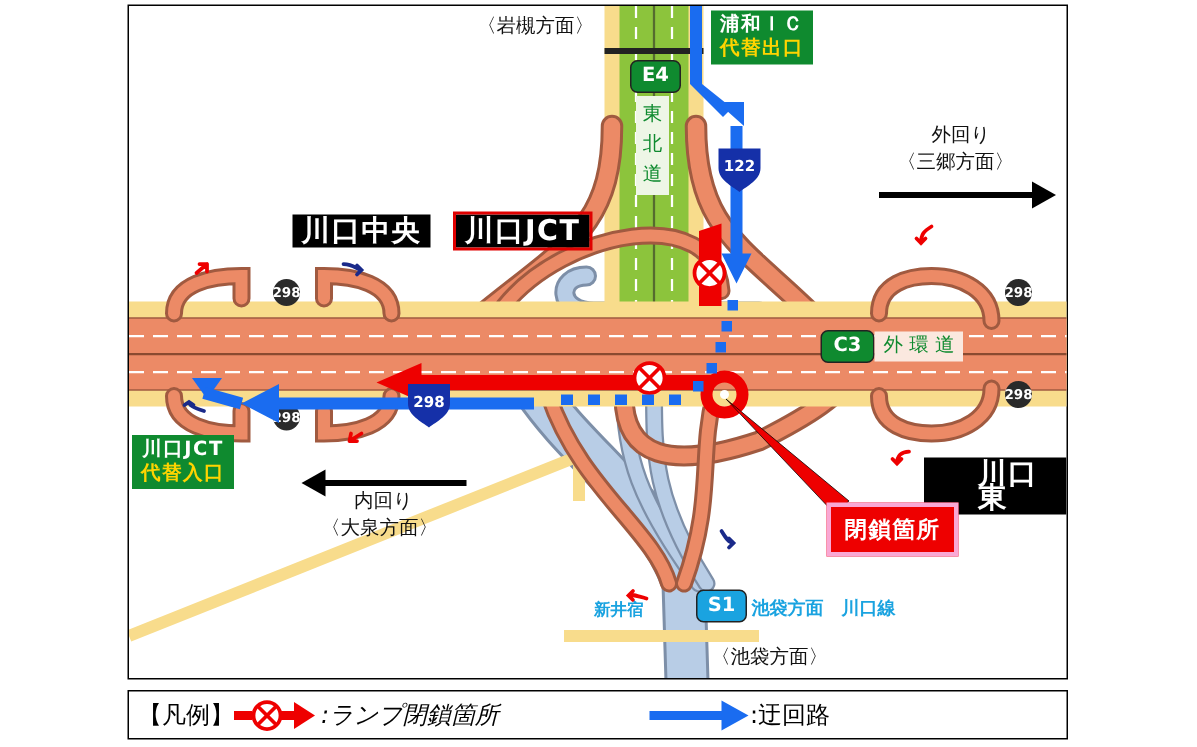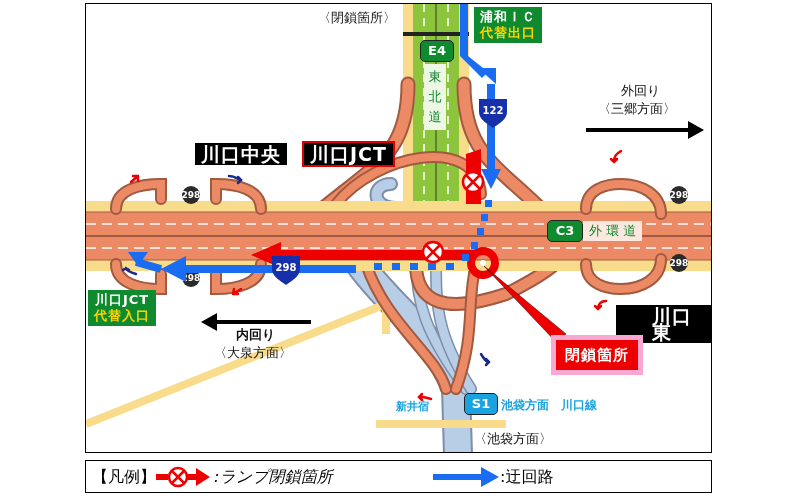--- a/index.html
+++ b/index.html
@@ -6,21 +6,21 @@
   body{width:798px;height:498px;position:relative;overflow:hidden;font-family:"DejaVu Sans","Liberation Sans",sans-serif;}
   .frame{position:absolute;left:85px;top:3px;width:627px;height:450px;border:1.5px solid #000;box-sizing:border-box;overflow:hidden;background:#fff;}
   .legend{position:absolute;left:85px;top:460px;width:627px;height:33px;border:1.5px solid #000;box-sizing:border-box;background:#fff;}
   svg{position:absolute;left:0;top:0;}
   .lbl{position:absolute;white-space:nowrap;color:#111;font-size:13px;line-height:15px;}
   .blackbox{position:absolute;background:#000;color:#fff;font-size:19px;font-weight:bold;padding:3px 6px;line-height:16px;letter-spacing:1px;}
   .redframe{outline:2px solid #e00000;}
   .greensign{position:absolute;background:#0f8a2f;color:#fff;font-size:13px;font-weight:bold;line-height:16px;padding:2px 6px;text-align:center;letter-spacing:1px;}
   .greensign .sub{color:#ffd400;display:block;}
   .shield{position:absolute;border-radius:5px;color:#fff;font-weight:bold;font-size:13px;text-align:center;line-height:20px;border:1px solid #222;}
-  .closed{position:absolute;background:#ee0000;color:#fff;font-weight:bold;font-size:15px;line-height:22px;padding:4px 9px;letter-spacing:1px;border:5px solid #f9a8d4;}
+  .closed{position:absolute;background:#ee0000;color:#fff;font-weight:bold;font-size:15px;line-height:22px;padding:4px 9px;letter-spacing:1px;border:3px solid #f9a8d4;}
   .legend .lt{position:absolute;font-size:16px;line-height:14px;color:#000;top:9px;}
 </style>
 </head>
 <body>
 
 <div class="frame">
   <svg width="627" height="450" viewBox="0 0 627 450">
 
     <g fill="none" stroke-linecap="round">
       <path d="M270 255 C 300 300, 350 330, 370 385 L 372 450" stroke="#7d8fa8" stroke-width="30"></path>
@@ -162,24 +162,24 @@
     <g fill="#000">
       <rect x="500" y="124" width="105" height="4"></rect>
       <polygon points="618,126 602,117 602,135"></polygon>
       <rect x="130" y="316" width="95" height="4"></rect>
       <polygon points="115,318 131,309 131,327"></polygon>
     </g>
 
     <polygon points="398,262 480,330 470,338" fill="#ee0000" stroke="#000" stroke-width="0.5"></polygon>
   </svg>
 
-  <div class="lbl" style="left:232px;top:6px;">〈閉鎖箇所〉</div>
+  <div class="lbl" style="left:232px;top:6px;">〈岩槻方面〉</div>
   <div class="lbl" style="left:535px;top:79px;text-align:center;">外回り</div>
   <div class="lbl" style="left:512px;top:97px;">〈三郷方面〉</div>
-  <div class="lbl" style="left:150px;top:323px;font-weight:bold;">内回り</div>
+  <div class="lbl" style="left:150px;top:323px;">内回り</div>
   <div class="lbl" style="left:128px;top:341px;">〈大泉方面〉</div>
   <div class="lbl" style="left:388px;top:427px;">〈池袋方面〉</div>
 
   <div class="blackbox" style="left:109px;top:139px;">川口中央</div>
   <div class="blackbox redframe" style="left:218px;top:139px;">川口JCT</div>
   <div class="blackbox" style="left:530px;top:301px;padding-left:36px;">川口東</div>
   <div class="lbl" style="left:310px;top:395px;color:#1aa3e0;font-size:11px;font-weight:bold;">新井宿</div>
 
   <div class="greensign" style="left:388px;top:3px;">
     <span>浦和ＩＣ</span>

